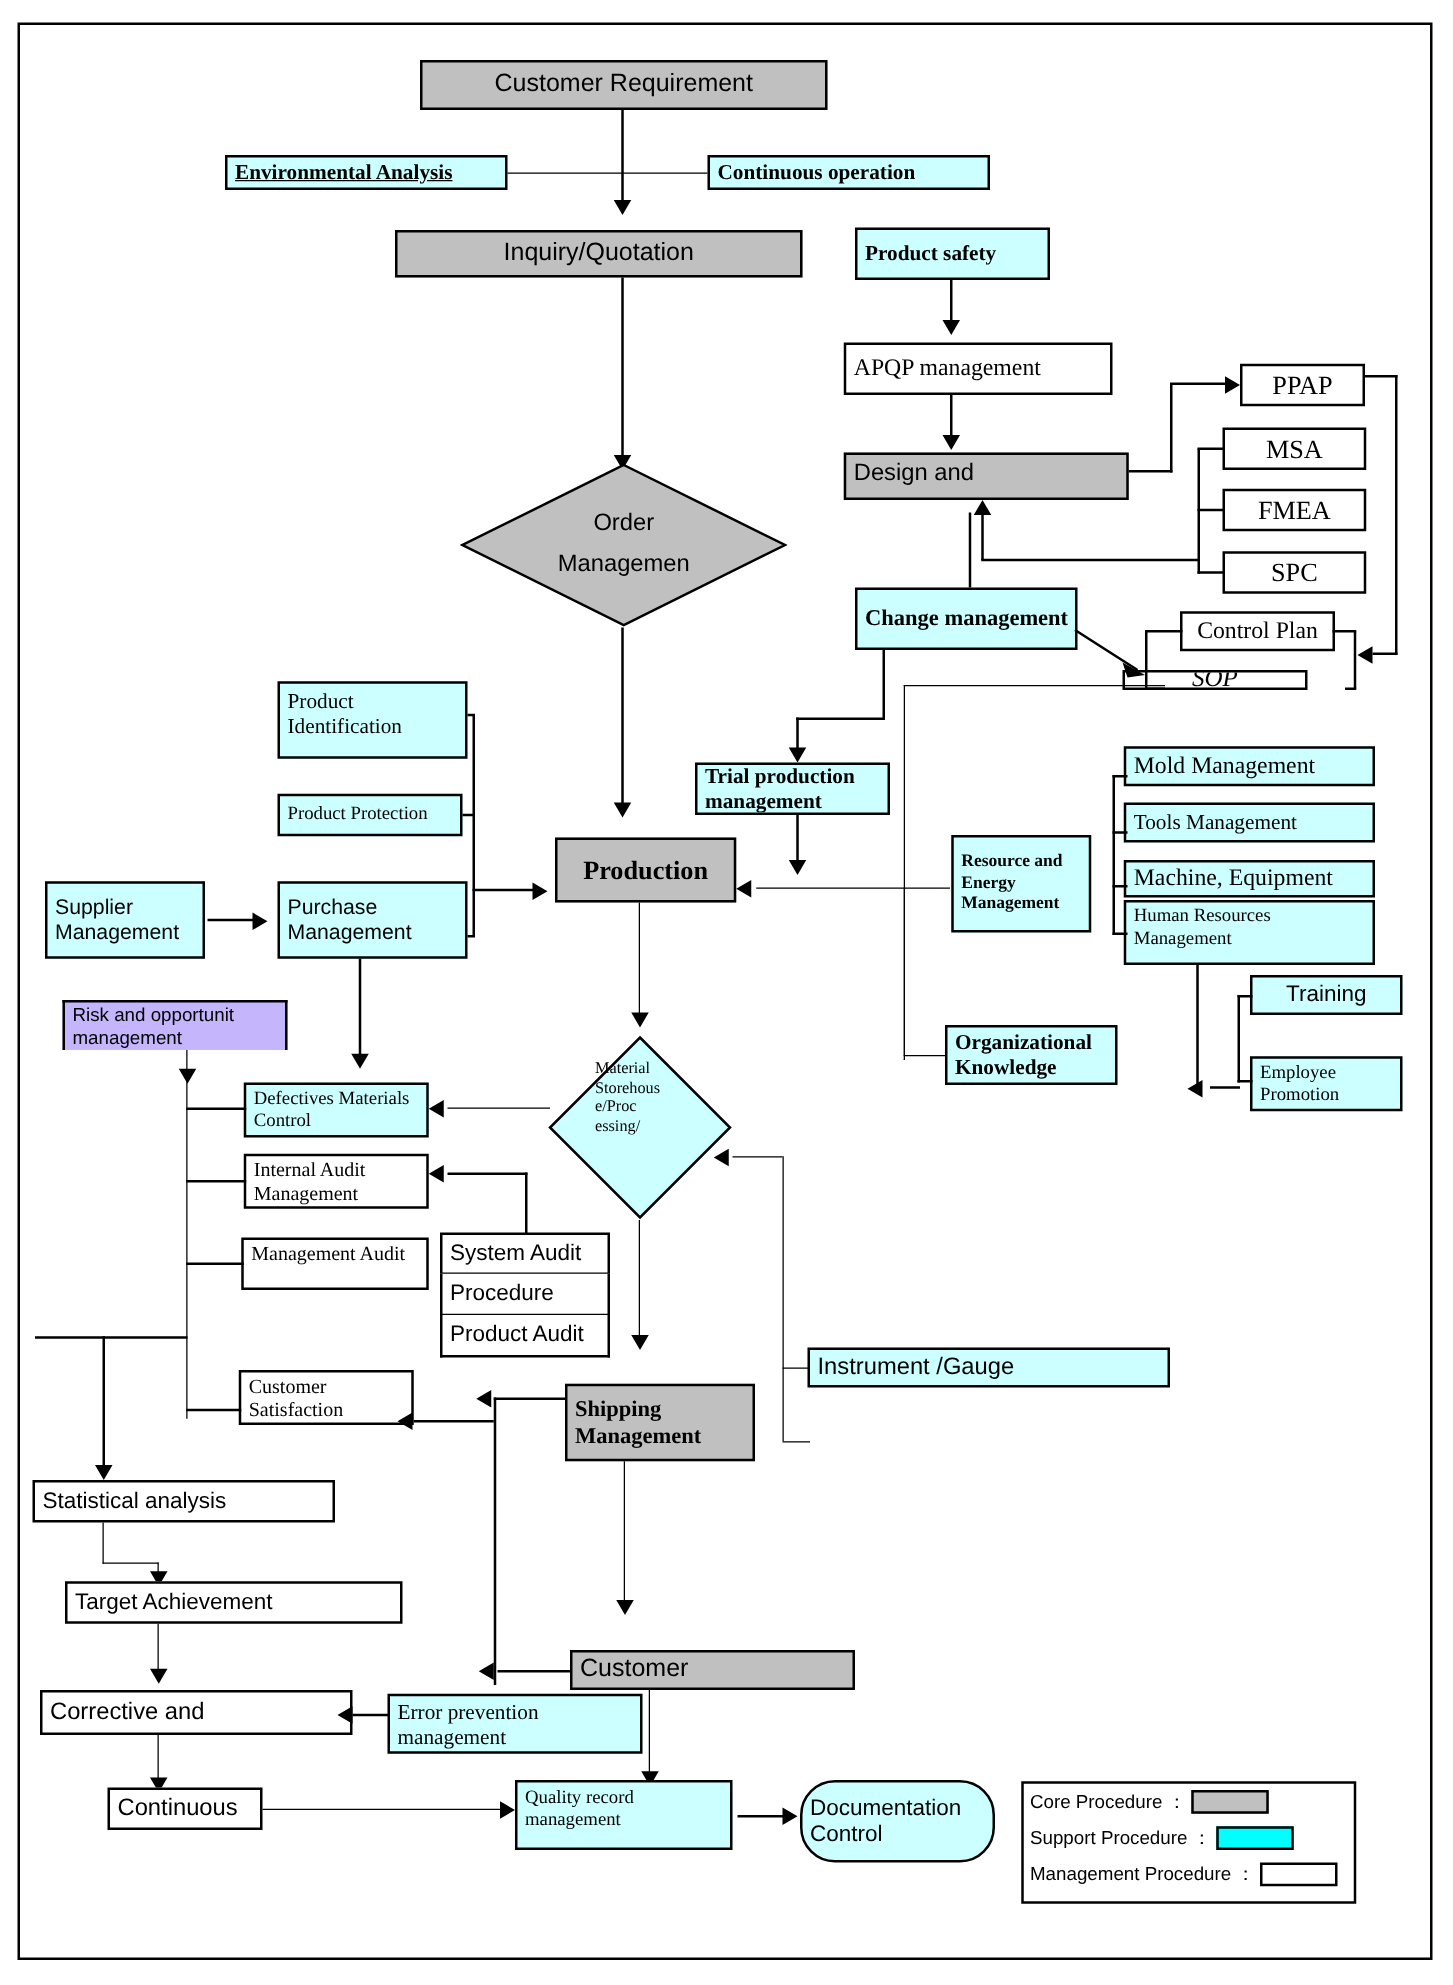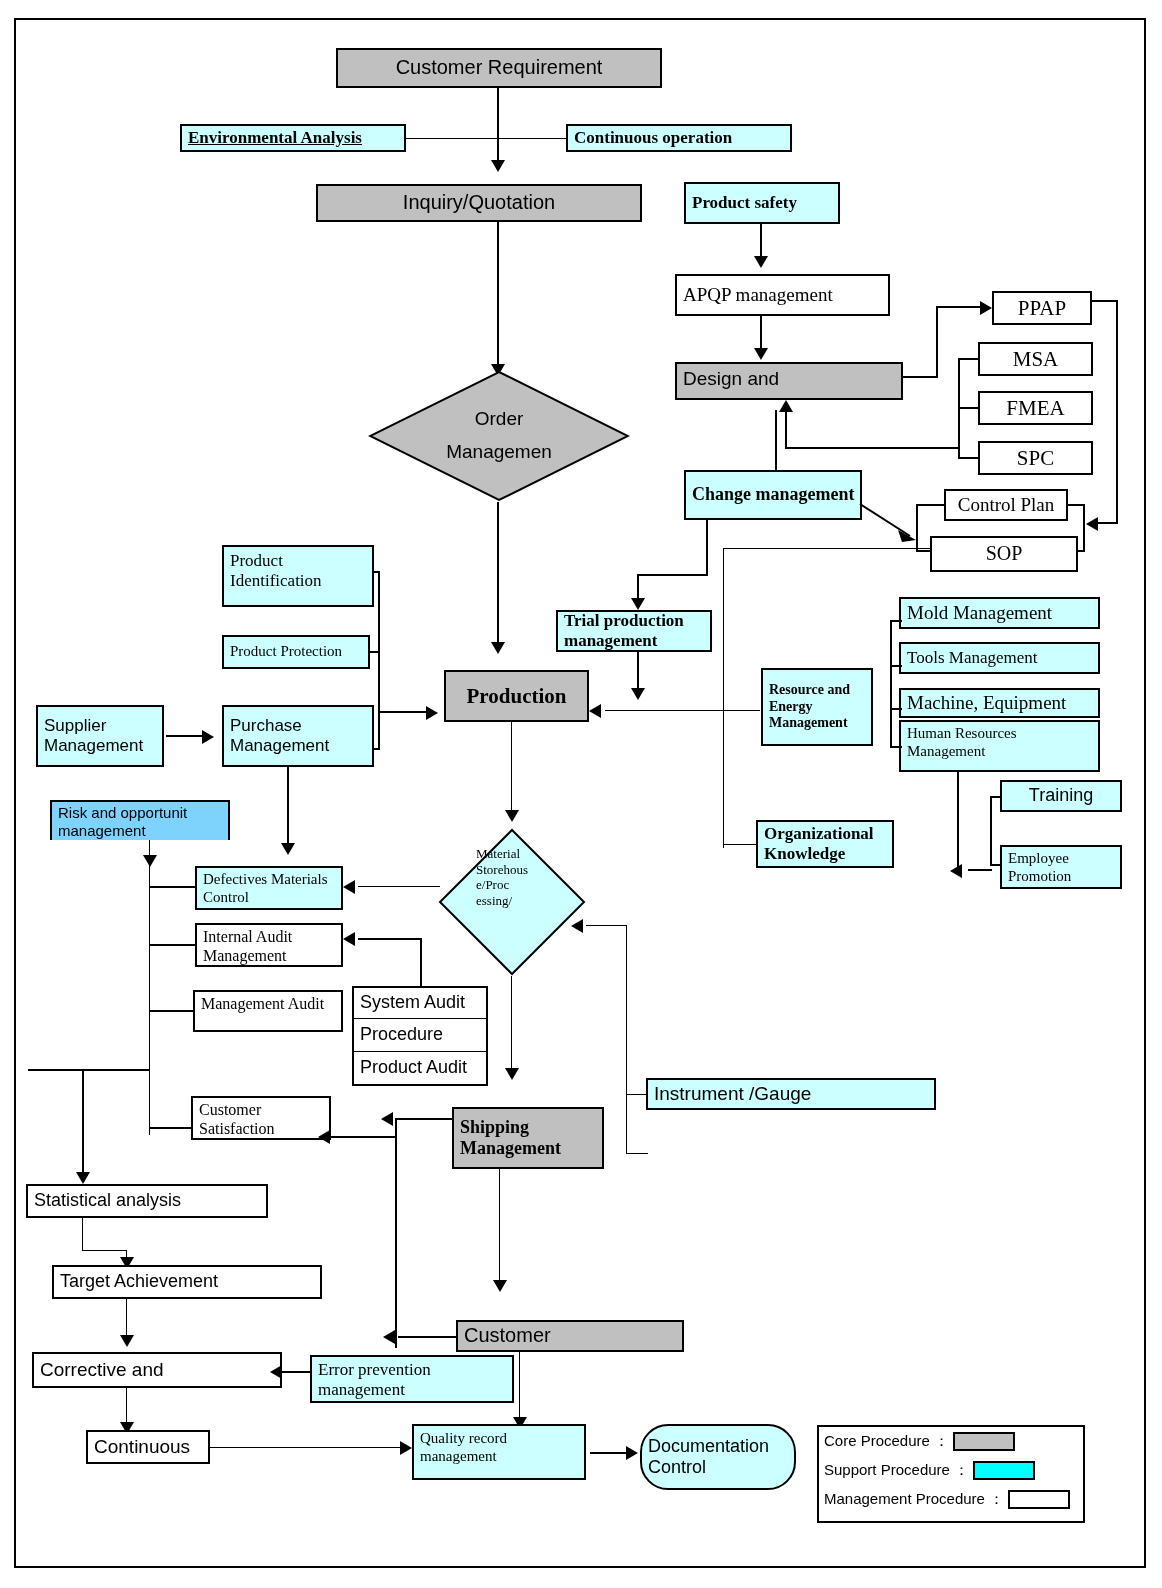--- a/index.html
+++ b/index.html
@@ -4,21 +4,21 @@
 <style>
   html,body{margin:0;padding:0;background:#fff;}
   body{font-family:"Liberation Sans", sans-serif;}
   #page{position:relative;width:1162px;height:1588px;background:#fff;overflow:hidden;}
   #frame{position:absolute;left:14px;top:18px;width:1132px;height:1550px;border:2px solid #000;box-sizing:border-box;}
 
   .node{position:absolute;box-sizing:border-box;border:2px solid #000;display:flex;align-items:center;line-height:1.18;overflow:hidden;}
   .core{background:#c0c0c0;}
   .sup{background:#ccffff;}
   .mgmt{background:#ffffff;}
-  .riskbox{background:#7dd3fc;}
+  .riskbox{background:#c4b5fd;}
 
   .t-center{justify-content:center;text-align:center;}
   .t-left{justify-content:flex-start;text-align:left;padding-left:6px;}
 
   .f-sans{font-family:"Liberation Sans", sans-serif;}
   .f-serif{font-family:"Liberation Serif", serif;}
   .b{font-weight:bold;}
 
   .diamond{position:absolute;}
   .diamond svg{position:absolute;left:0;top:0;}
@@ -96,21 +96,21 @@
 
   <div class="ln lnv" style="left:958px;top:359px;height:100px;"></div>
   <div class="ln lnh" style="left:958px;top:358px;width:22px;"></div>
   <div class="ln lnh" style="left:958px;top:407px;width:22px;"></div>
   <div class="ln lnh" style="left:958px;top:457px;width:22px;"></div>
   <div class="ln lnh" style="left:785px;top:447px;width:175px;"></div>
   <div class="ln lnv" style="left:785px;top:410px;height:38px;"></div>
   <div class="arr arr-u" style="left:779px;top:400px;"></div>
 
   <div class="node mgmt t-center f-serif" style="left:944px;top:489px;width:124px;height:32px;font-size:19px;">Control Plan</div>
-  <div class="node mgmt t-center f-serif" style="left:930px;top:536px;width:148px;height:36px;font-size:20px;">SOP</div>
+  <div class="node mgmt t-center f-serif" style="left:898px;top:536px;width:148px;height:16px;font-size:20px;font-style:italic;">SOP</div>
 
   <div class="ln lnv" style="left:916px;top:505px;height:46px;"></div>
   <div class="ln lnh" style="left:916px;top:504px;width:30px;"></div>
   <div class="ln lnh" style="left:916px;top:550px;width:16px;"></div>
   <div class="ln lnv" style="left:1083px;top:505px;height:46px;"></div>
   <div class="ln lnh" style="left:1066px;top:504px;width:19px;"></div>
   <div class="ln lnh" style="left:1076px;top:550px;width:9px;"></div>
 
   <div class="ln lnh" style="left:1092px;top:300px;width:26px;"></div>
   <div class="ln lnv" style="left:1116px;top:300px;height:224px;"></div>

